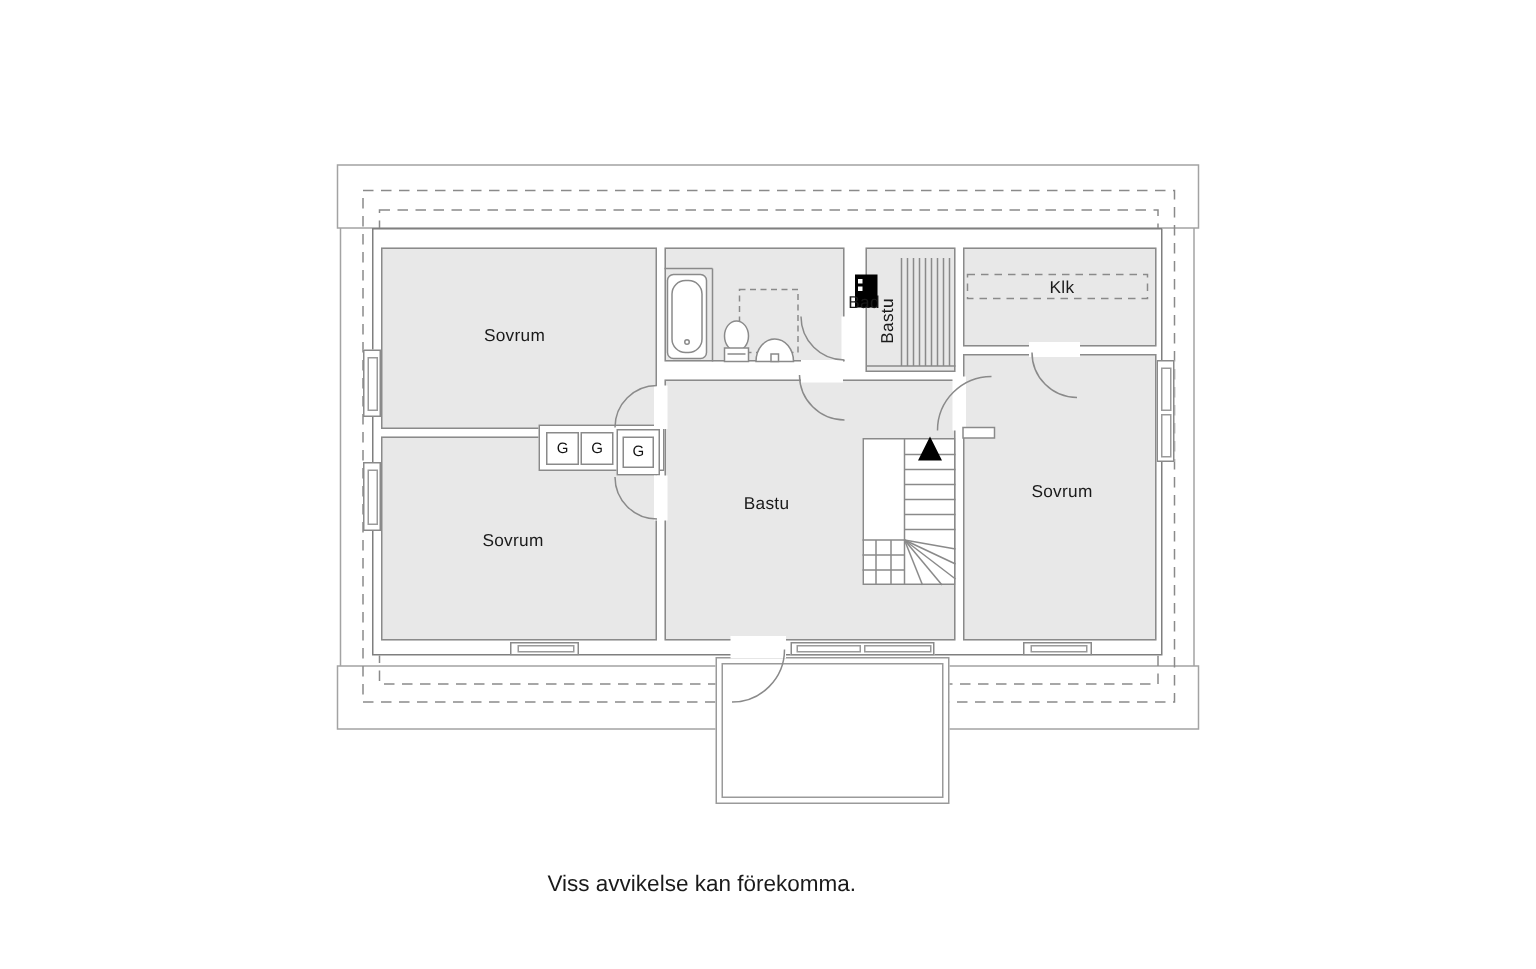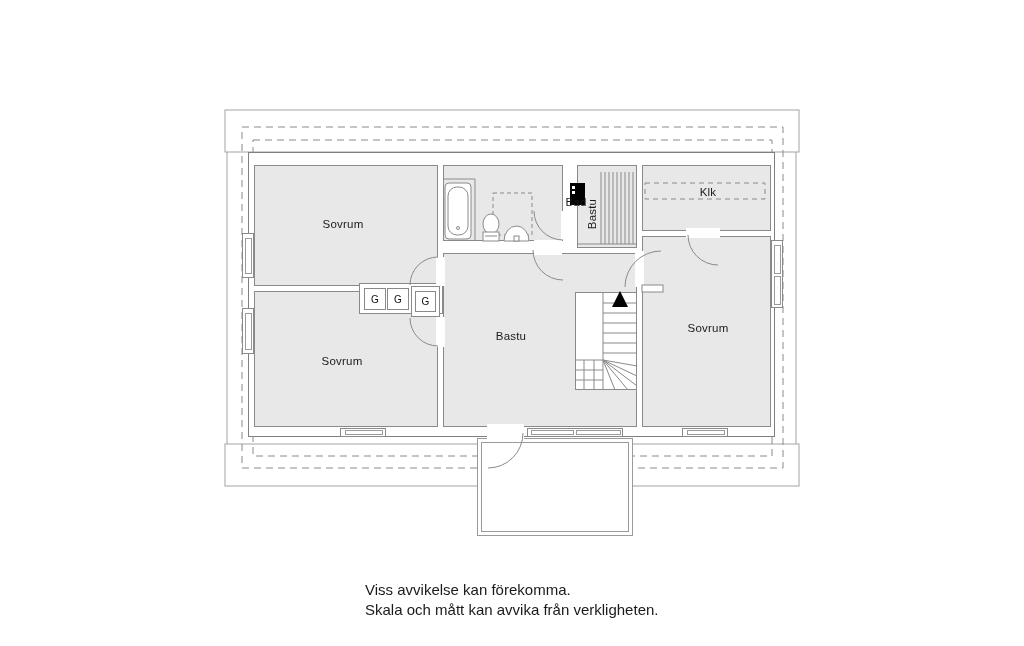--- a/index.html
+++ b/index.html
@@ -182,15 +182,14 @@
 
   <div class="label" style="left:343px;top:224px;">Sovrum</div>
   <div class="label" style="left:342px;top:361px;">Sovrum</div>
   <div class="label" style="left:708px;top:328px;">Sovrum</div>
   <div class="label" style="left:511px;top:336px;">Bastu</div>
   <div class="label" style="left:576px;top:202px;">Bad</div>
   <div class="label vertical" style="left:592px;top:214px;">Bastu</div>
   <div class="label" style="left:708px;top:192px;">Klk</div>
 
   <div class="disclaimer" style="left:365px;top:581px;">Viss avvikelse kan förekomma.</div>
-  <div class="disclaimer" style="left:365px;top:601px;">Skala och mått kan avvika från verkligheten.</div>
 
 </div>
 
 </body></html>

